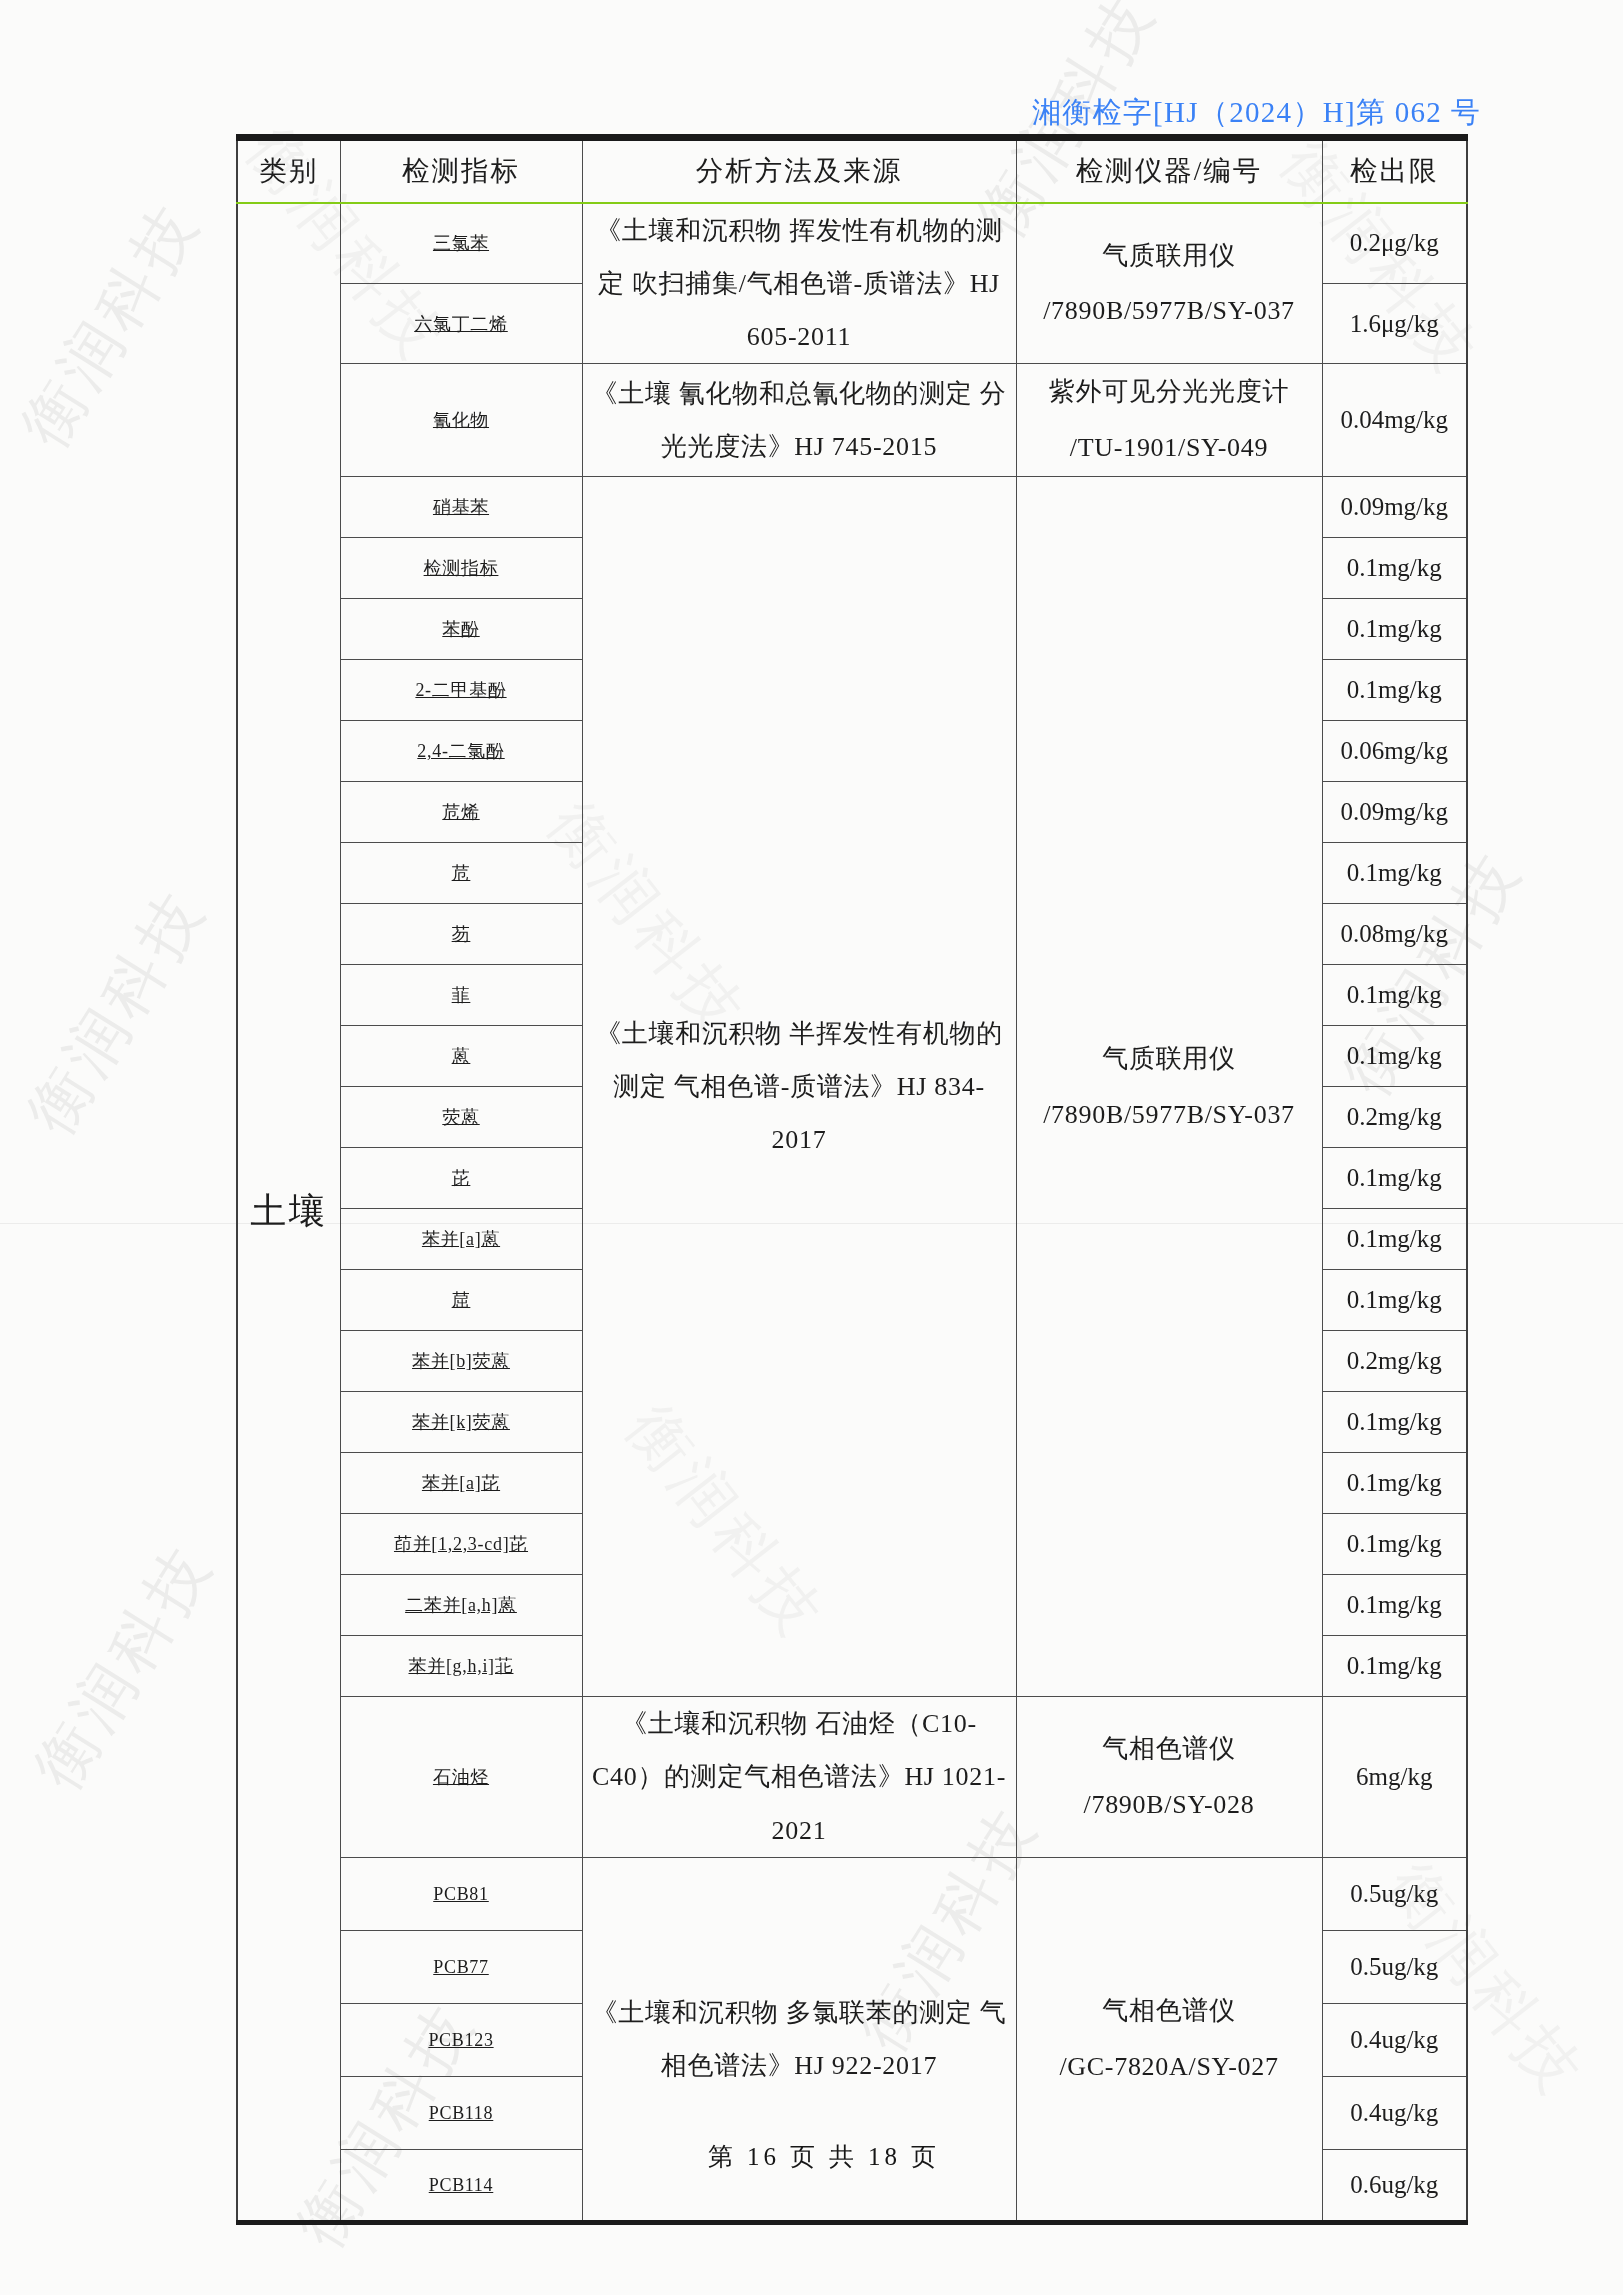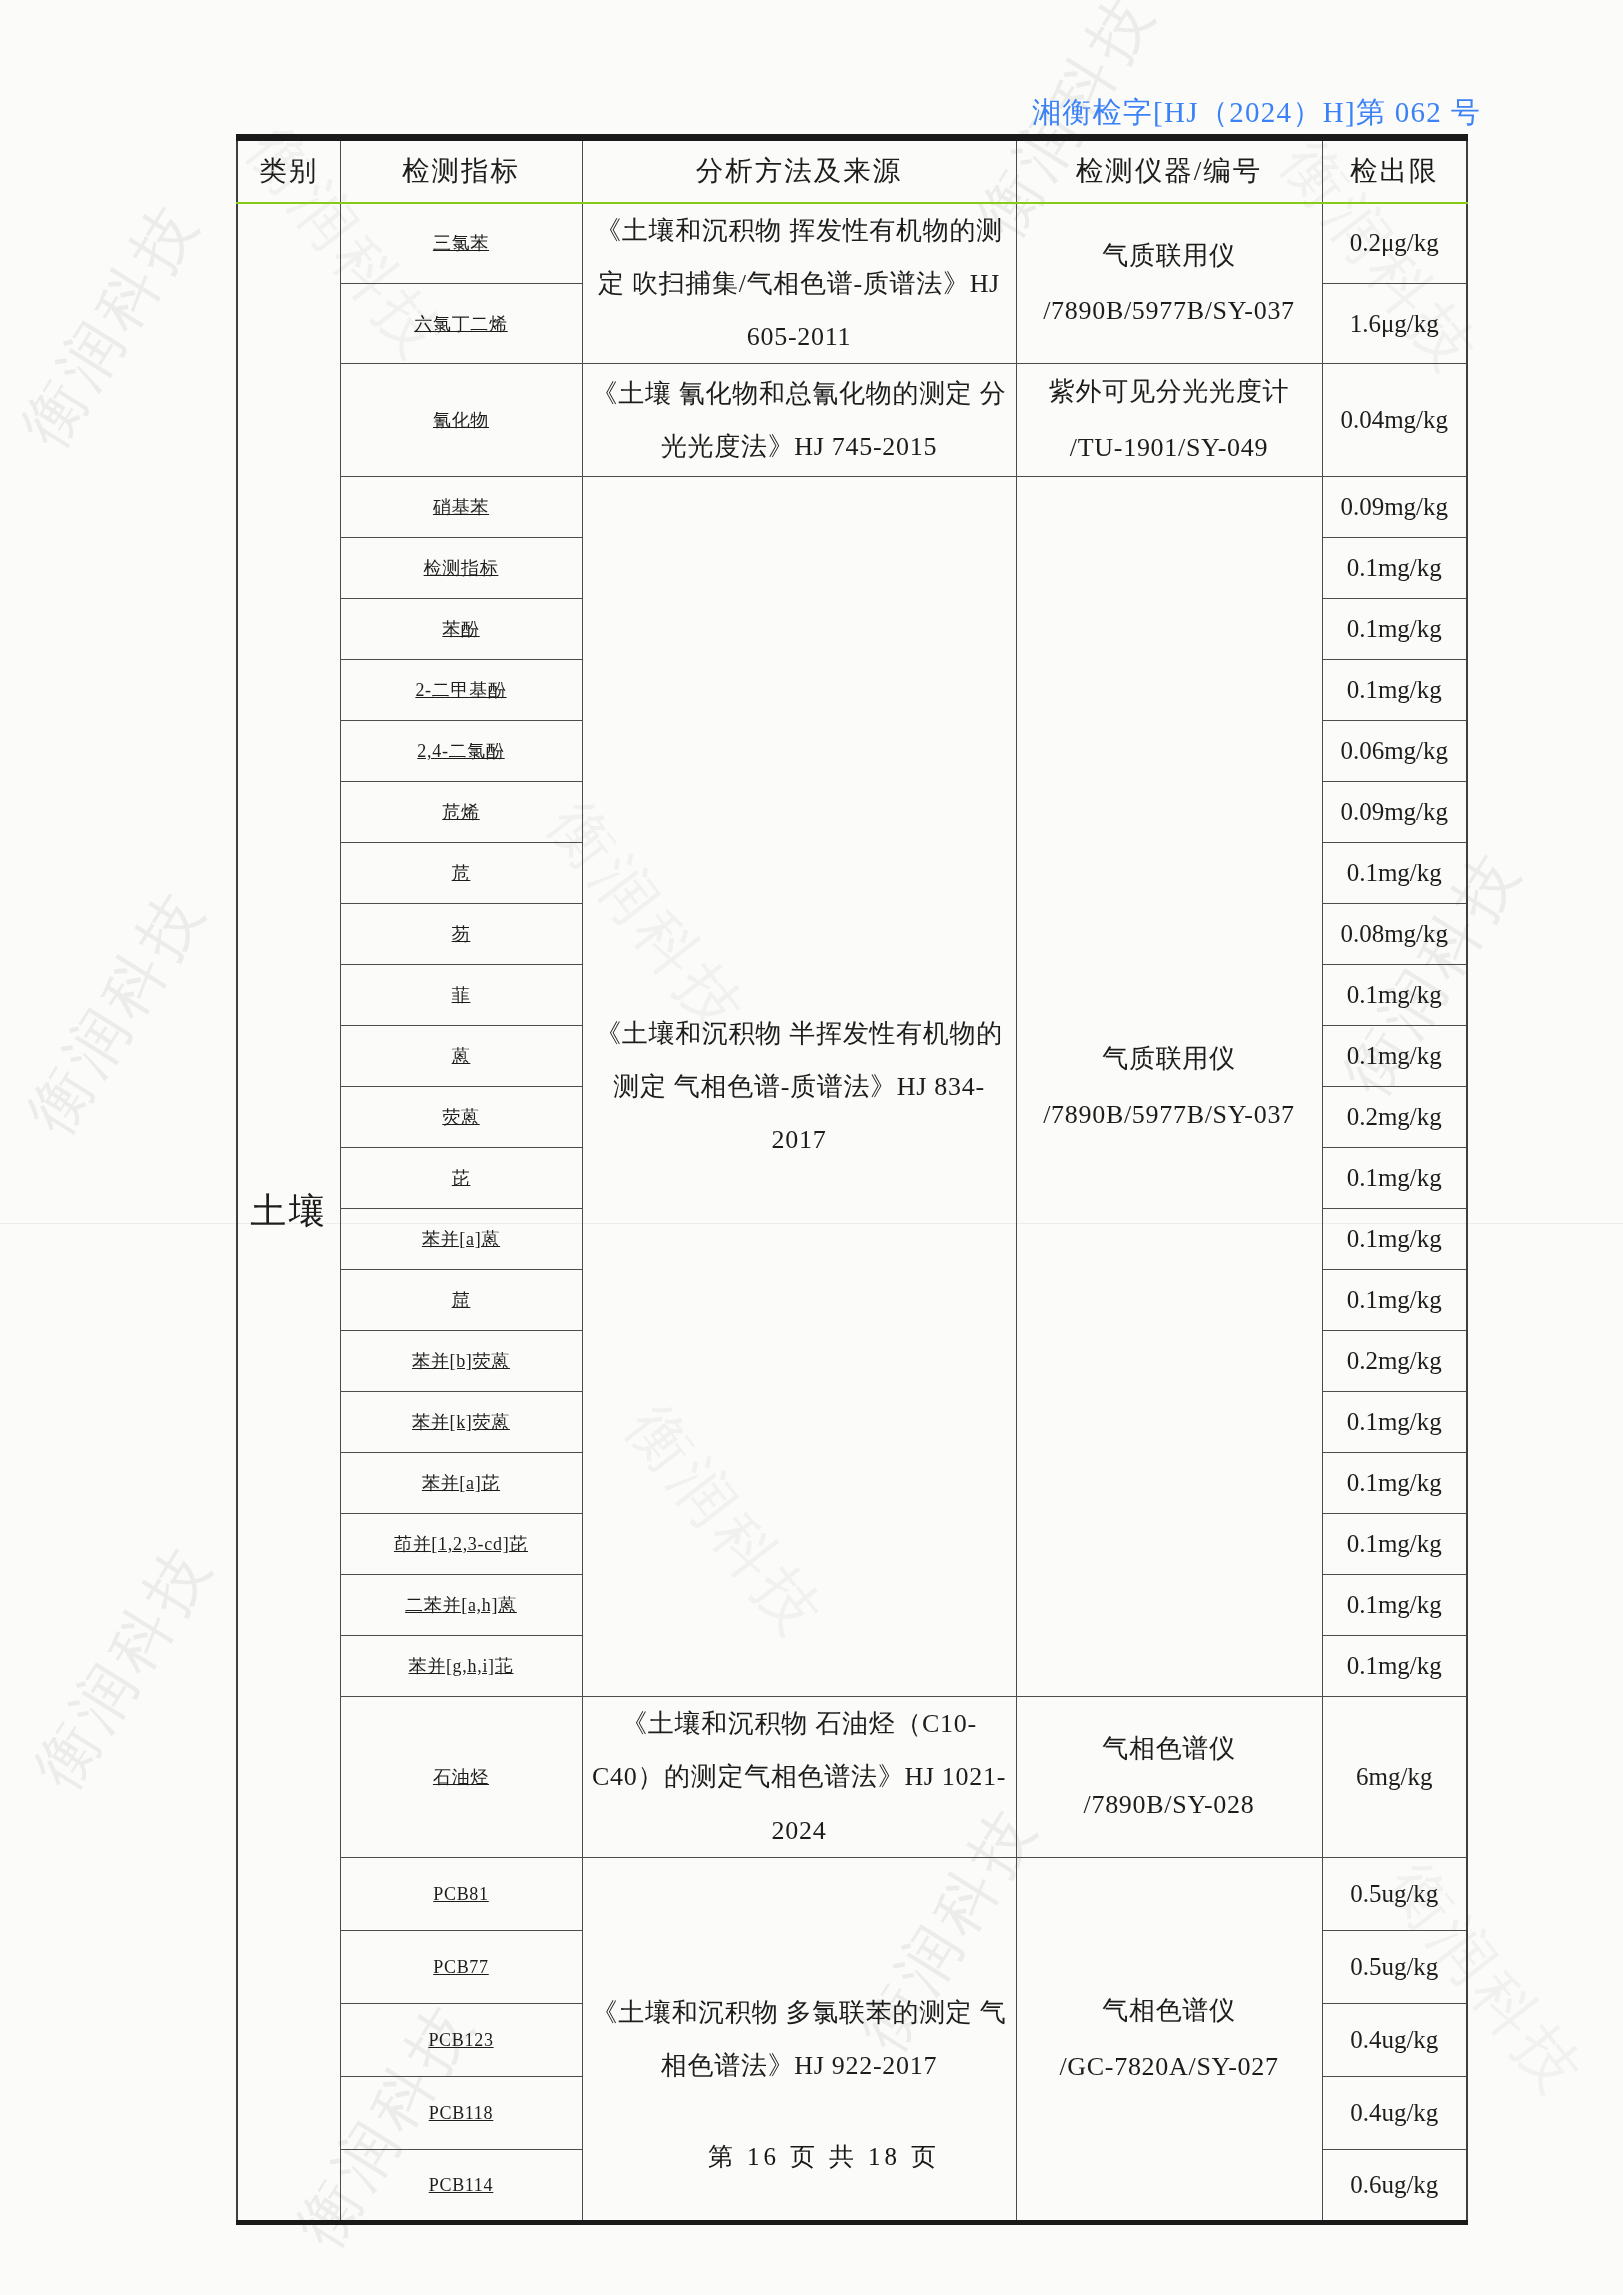--- a/index.html
+++ b/index.html
@@ -208,21 +208,21 @@
   <tr class="rs">
     <td class="c-ind">二苯并[a,h]蒽</td>
     <td class="c-lim">0.1mg/kg</td>
   </tr>
   <tr class="rs">
     <td class="c-ind">苯并[g,h,i]苝</td>
     <td class="c-lim">0.1mg/kg</td>
   </tr>
   <tr class="ro">
     <td class="c-ind">石油烃</td>
-    <td class="c-met">《土壤和沉积物 石油烃（C10-C40）的测定气相色谱法》HJ 1021-2024</td>
+    <td class="c-met">《土壤和沉积物 石油烃（C10-C40）的测定气相色谱法》HJ 1021-2021</td>
     <td class="c-inst">
       <div>气相色谱仪</div>
       <div>/7890B/SY-028</div>
     </td>
     <td class="c-lim">6mg/kg</td>
   </tr>
   <tr class="rp">
     <td class="c-ind">PCB81</td>
     <td class="c-met" rowspan="5">《土壤和沉积物 多氯联苯的测定 气相色谱法》HJ 922-2017</td>
     <td class="c-inst" rowspan="5">

